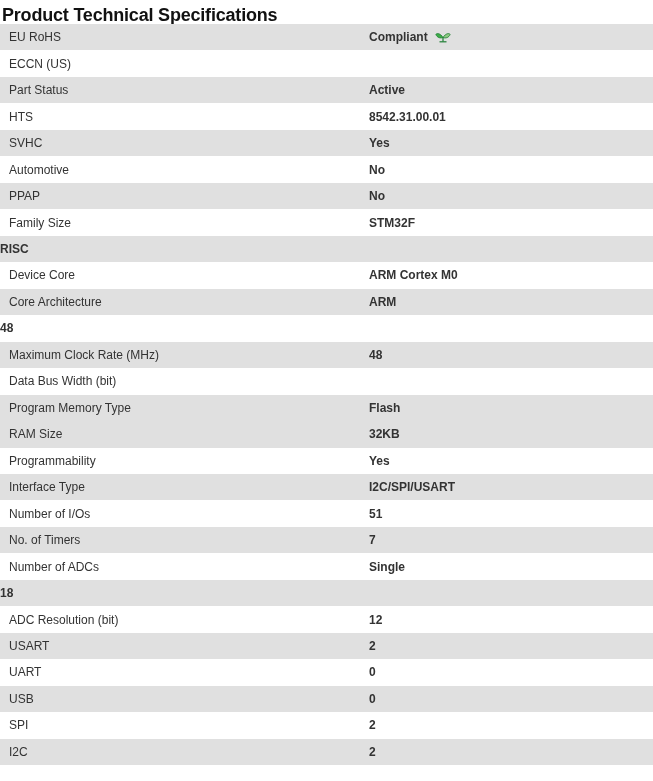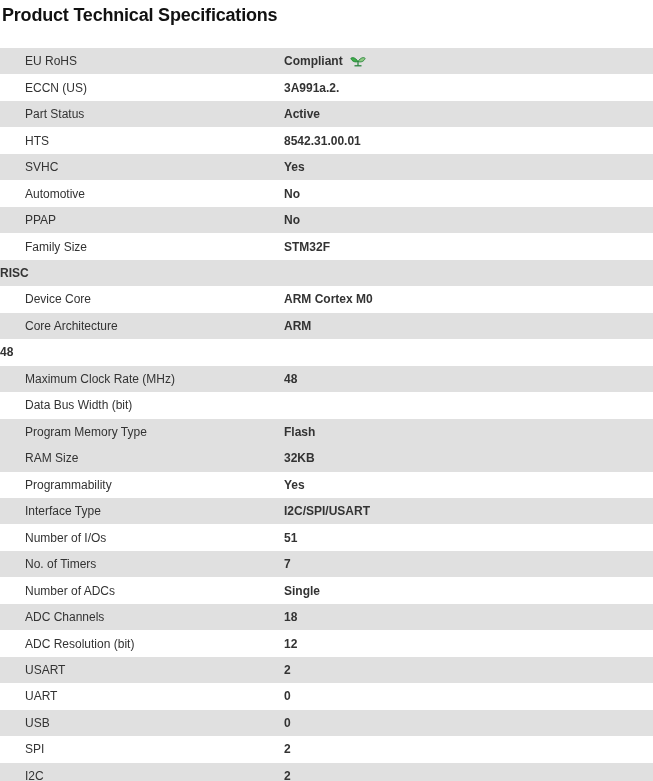--- a/index.html
+++ b/index.html
@@ -5,21 +5,21 @@
   html, body {
     margin: 0;
     padding: 0;
     background: #ffffff;
     width: 653px;
     height: 781px;
     overflow: hidden;
     font-family: "Liberation Sans", sans-serif;
   }
   .page-header {
-    height: 48px;
+    height: 24px;
     box-sizing: border-box;
     padding: 4px 0 0 2px;
   }
   .page-title {
     margin: 0;
     font-size: 18px;
     line-height: 22px;
     font-weight: bold;
     color: #111111;
     letter-spacing: -0.2px;
@@ -33,23 +33,23 @@
   .row {
     flex: 1;
     display: flex;
     align-items: center;
     background: var(--row-base, #ffffff);
   }
   .row.alt {
     background: var(--row-alt, #e0e0e0);
   }
   .label {
-    width: 284px;
+    width: 369px;
     box-sizing: border-box;
-    padding-left: 25px;
+    padding-left: 9px;
     font-size: 12px;
     color: var(--text, #333333);
     font-weight: normal;
     white-space: nowrap;
   }
   .value-cell {
     flex: 1;
     display: flex;
     align-items: flex-end;
     gap: 7px;
@@ -84,23 +84,20 @@
       <path d="M8 6.5 C 10.8 2.2, 13.8 2.0, 15.2 3.4 C 13.8 6.6, 10.8 7.6, 8 6.5 Z" fill="#8fca84" stroke="#1e7e34" stroke-width="0.8"></path>
       <path d="M8 6.5 L8 10.5" stroke="#1e7e34" stroke-width="1.2" fill="none"></path>
       <path d="M4.5 10.8 H11.5" stroke="#1e7e34" stroke-width="1.2" fill="none"></path>
     </svg>
   </span>
 </div>
   </div>
 
   <div class="row">
     <div class="label">ECCN (US)</div>
-    <div class="value-cell">
-      <span class="value">3A991a.2.</span>
-    </div>
   </div>
 
   <div class="row alt">
     <div class="label">Part Status</div>
     <div class="value-cell">
       <span class="value">Active</span>
     </div>
   </div>
 
   <div class="row">
@@ -219,21 +216,20 @@
   </div>
 
   <div class="row">
     <div class="label">Number of ADCs</div>
     <div class="value-cell">
       <span class="value">Single</span>
     </div>
   </div>
 
   <div class="row alt">
-    <div class="label">ADC Channels</div>
     <div class="value-cell">
       <span class="value">18</span>
     </div>
   </div>
 
   <div class="row">
     <div class="label">ADC Resolution (bit)</div>
     <div class="value-cell">
       <span class="value">12</span>
     </div>

